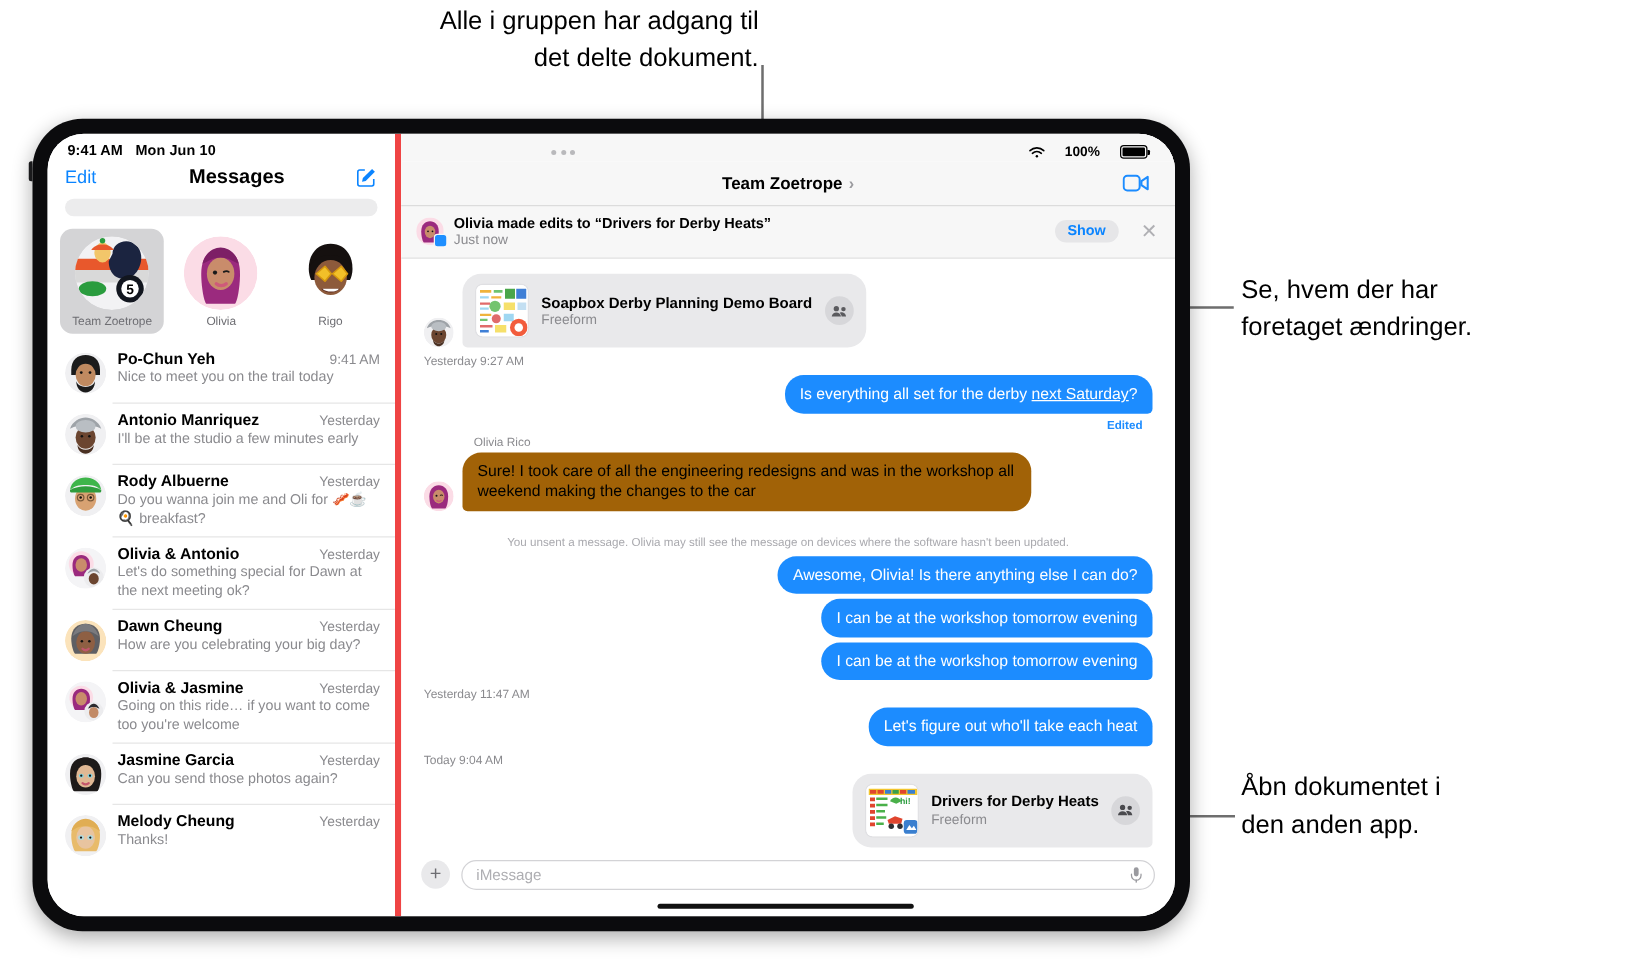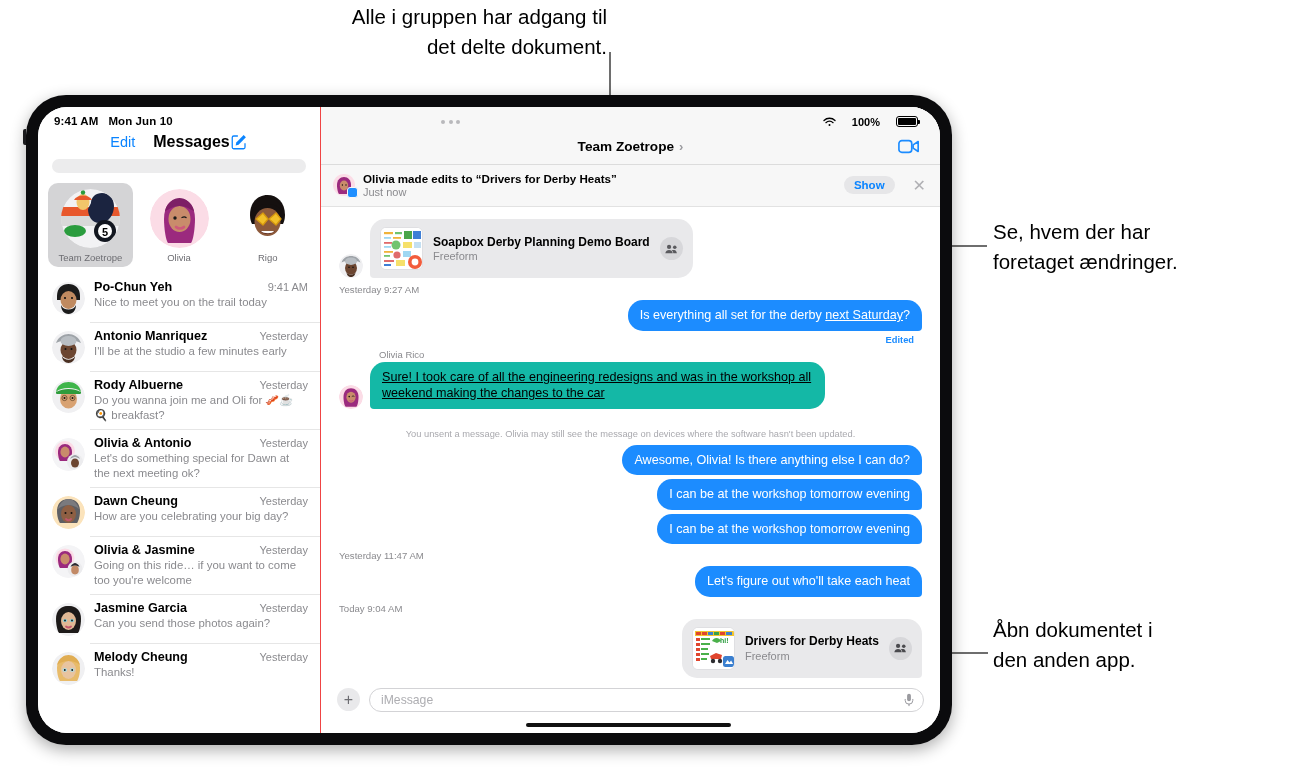--- a/index.html
+++ b/index.html
@@ -45,31 +45,31 @@
   #screen {
     position: relative; width: 100%; height: 100%;
     background: #fff; border-radius: 29px; overflow: hidden;
     display: flex;
   }
 
   
   #sidebar {
     width: 283px; height: 100%;
     background: #fff;
-    border-right: 1px solid #ef4444;
+    border-right: 5px solid #ef4444;
     display: flex; flex-direction: column;
   }
   .statusbar-left {
     padding: 8px 0 2px 16px;
     font-size: 11.5px; font-weight: bold; color: #000;
     letter-spacing: .1px;
     display: flex; gap: 10px;
   }
   .sb-nav {
-    display: flex; align-items: center; justify-content: center;
+    display: flex; align-items: center; justify-content: space-between;
     padding: 4px 14px 6px 14px;
   }
   .sb-edit { color: #0a84ff; font-size: 14.5px; }
   .sb-title { font-size: 16px; font-weight: bold; color: #000; margin-left: 18px;}
   .compose-ic { width: 18px; height: 18px; }
   .search-pill {
     margin: 2px 14px 10px 14px; height: 14px;
     background: #ececed; border-radius: 8px;
   }
 
@@ -149,21 +149,21 @@
   .row { display: flex; align-items: flex-end; margin-bottom: 4px; }
   .row.out { justify-content: flex-end; }
   .msg-av { width: 24px; height: 24px; border-radius: 50%; overflow: hidden; flex: 0 0 24px; margin-right: 7px; position: relative;}
   .sender { font-size: 9.5px; color: #8a8a8e; margin: 2px 0 2px 40px; }
 
   .bub {
     max-width: 455px; padding: 7px 12px;
     font-size: 12.6px; line-height: 16.5px; border-radius: 15px;
     position: relative; word-wrap: break-word;
   }
-  .bub.in { background: #14b8a6; color: #000; border-bottom-left-radius: 4px; text-decoration: underline;}
+  .bub.in { background: #a16207; color: #000; border-bottom-left-radius: 4px;}
   .bub.out { background: #1c8cff; color: #fff; border-bottom-right-radius: 4px;}
   .bub.out.tail::after {
     content:""; position:absolute; right:-5px; bottom:0; width:11px; height:15px;
     background:#1c8cff; border-bottom-left-radius: 11px; z-index:-1;
   }
   .ul { text-decoration: underline; }
 
   .tstamp { text-align: left; font-size: 9.6px; color: #8a8a8e; margin: 6px 0 5px 0; }
   .edited { text-align: right; font-size: 9.3px; color: #1c8cff; font-weight: bold; margin: 1px 8px 4px 0; }
   .unsent { font-size: 9.3px; color: #a9a9ae; text-align: center; margin: 20px 0 6px 0; }

